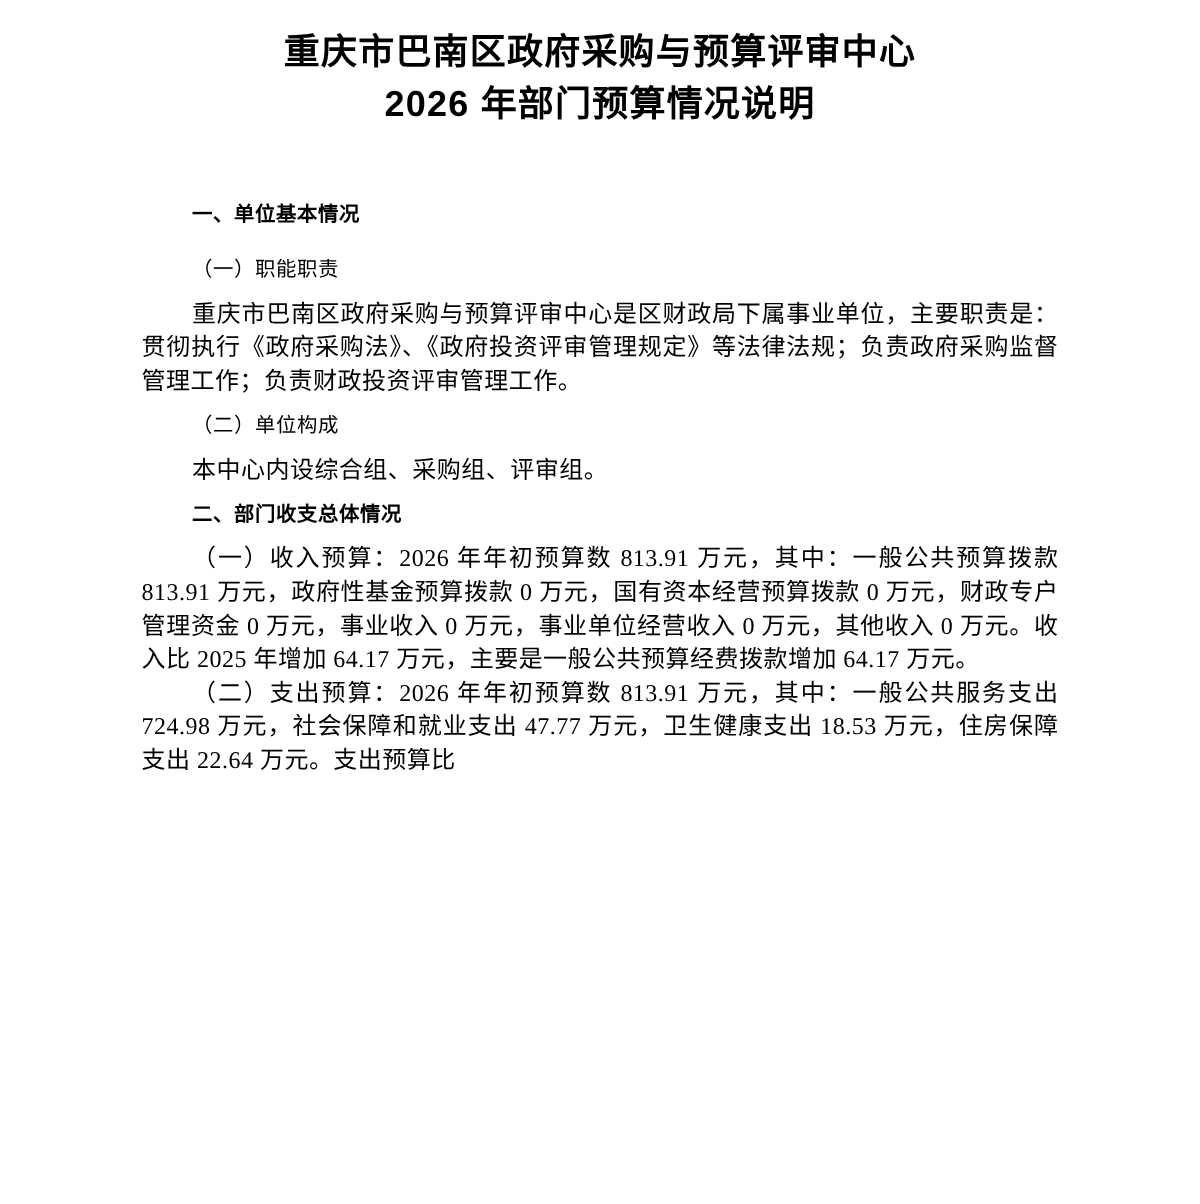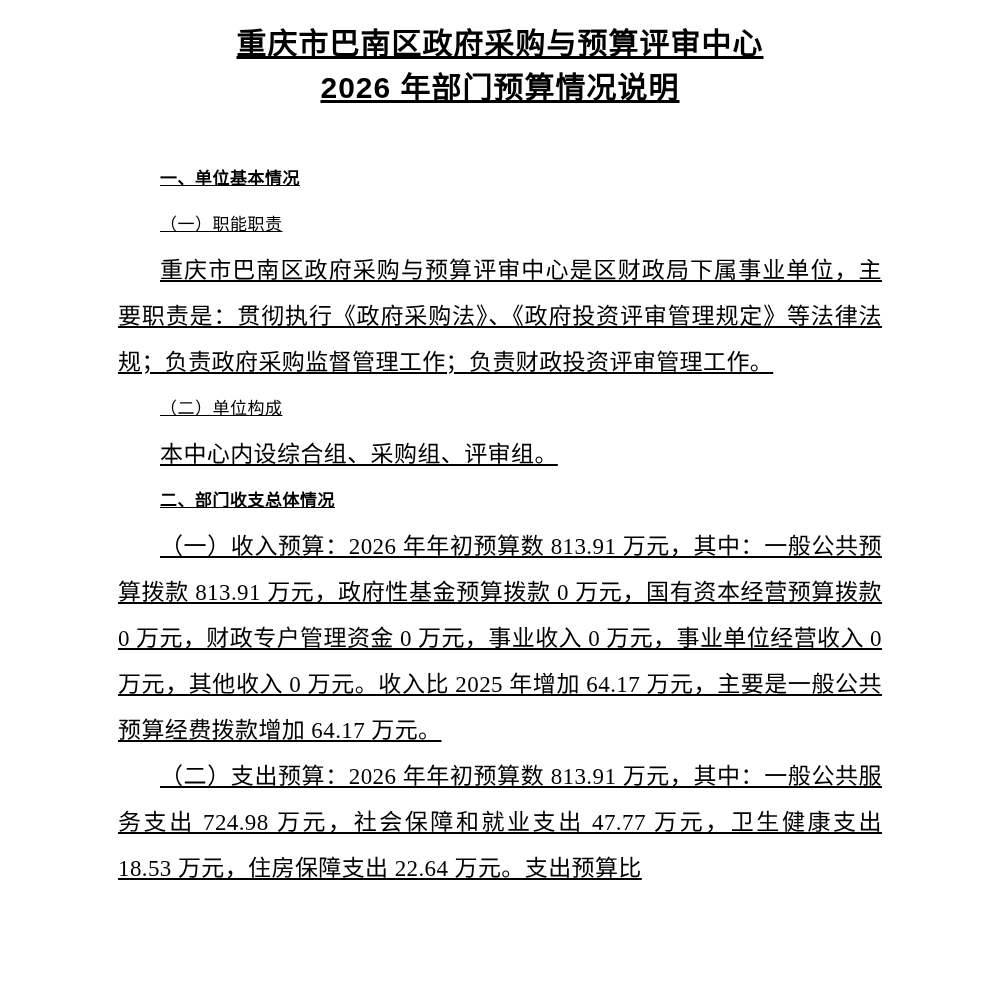--- a/index.html
+++ b/index.html
@@ -14,21 +14,20 @@
     overflow: hidden;
     font-family: "Liberation Serif", "DejaVu Serif", serif;
     color: #000000;
   }
   .page {
     width: 1000px;
     height: 1003px;
     box-sizing: border-box;
     padding: 10px 118px 0 118px;
     position: relative;
-    text-decoration: underline;
   }
   .doc-title {
     text-align: center;
     font-family: "Liberation Sans", "DejaVu Sans", sans-serif;
     font-weight: bold;
     font-size: 30px;
     line-height: 44px;
     letter-spacing: 1px;
     margin: 12px 0 0 0;
   }
@@ -46,22 +45,22 @@
     letter-spacing: 0.5px;
   }
   .sub-heading {
     font-size: 17px;
     line-height: 46px;
     text-indent: 42px;
     margin: 0;
     letter-spacing: 0.5px;
   }
   .para {
-    font-size: 23px;
-    line-height: 46px;
+    font-size: 20px;
+    line-height: 28px;
     text-indent: 42px;
     margin: 0;
     text-align: justify;
     text-justify: inter-ideograph;
     letter-spacing: 0.4px;
   }
   .spacer-top {
     height: 46px;
   }
 </style>

